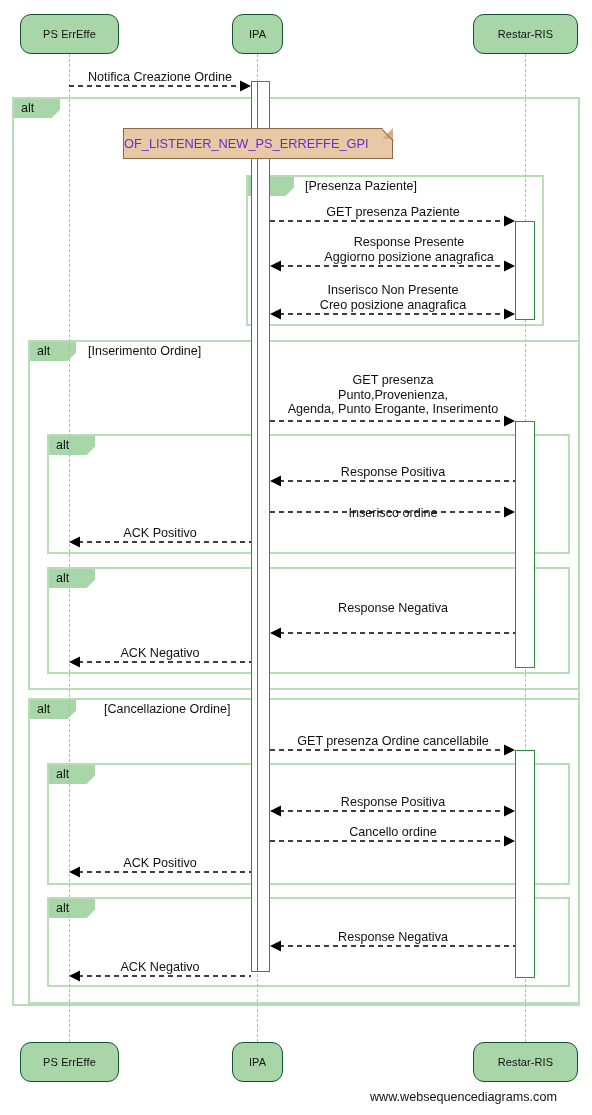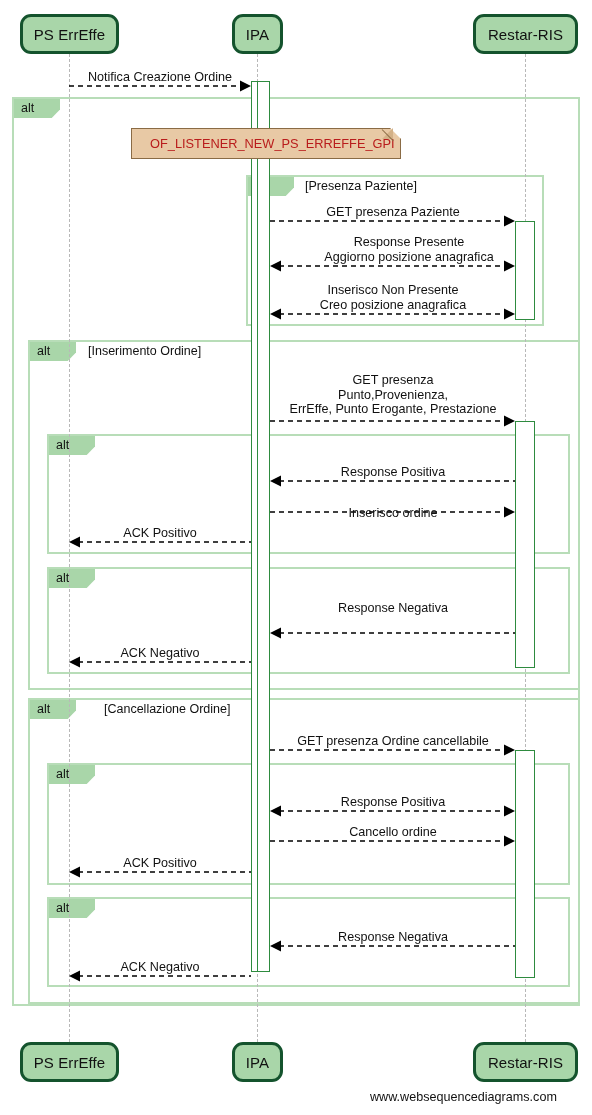--- a/index.html
+++ b/index.html
@@ -20,26 +20,26 @@
     position: absolute;
     left: 0; top: 0;
     width: 592px;
     height: 1115px;
   }
   
   .actor {
     position: absolute;
     box-sizing: border-box;
     background: #a9d6a9;
-    border: 3px solid #14532d;
+    border: 1px solid #14532d;
     border-radius: 11px;
     display: flex;
     align-items: center;
     justify-content: center;
-    font-size: 15px;
+    font-size: 11px;
     color: #111;
     letter-spacing: 0.1px;
     white-space: nowrap;
   }
   
   .lifeline {
     position: absolute;
     width: 0;
     border-left: 1px dashed #b8b8b8;
   }
@@ -89,27 +89,26 @@
     position: absolute;
     overflow: visible;
   }
   
   .note {
     position: absolute;
     box-sizing: border-box;
     background: #e8c9a5;
     border: 1px solid #8a6b45;
     font-size: 12.8px;
-    color: #b91c1c;
+    color: #6d28d9;
     display: flex;
     align-items: center;
-    padding-left: 18px;
+    padding-left: 0;
     white-space: nowrap;
     clip-path: polygon(0 0, calc(100% - 11px) 0, 100% 11px, 100% 100%, 0 100%);
-    margin-left: 8px;
   }
   .note-fold {
     position: absolute;
     width: 0; height: 0;
     border-left: 11px solid transparent;
     border-bottom: 11px solid #d3b188;
   }
   .note-fold-line {
     position: absolute;
     background: #8a6b45;
@@ -190,21 +189,21 @@
       <div>Inserisco Non Presente</div>
       <div>Creo posizione anagrafica</div>
     </div>
     <svg class="arrow-svg" width="269" height="20" style="left: 258px; top: 411px;">
       <line x1="12" x2="248" y1="10" y2="10" stroke="#000" stroke-width="1.4" stroke-dasharray="5,4"></line>
       <polygon points="257,10 246,4.5 246,15.5" fill="#000"></polygon>
     </svg>
     <div class="msg-label" style="left: 393px; top: 373px;">
       <div>GET presenza</div>
       <div>Punto,Provenienza,</div>
-      <div>ErrEffe, Punto Erogante, Prestazione</div>
+      <div>Agenda, Punto Erogante, Inserimento</div>
     </div>
     <svg class="arrow-svg" width="269" height="20" style="left: 258px; top: 471px;">
       <line x1="21" x2="257" y1="10" y2="10" stroke="#000" stroke-width="1.4" stroke-dasharray="5,4"></line>
       <polygon points="12,10 23,4.5 23,15.5" fill="#000"></polygon>
     </svg>
     <div class="msg-label" style="left: 393px; top: 465px;">
       <div>Response Positiva</div>
     </div>
     <svg class="arrow-svg" width="269" height="20" style="left: 258px; top: 502px;">
       <line x1="12" x2="248" y1="10" y2="10" stroke="#000" stroke-width="1.4" stroke-dasharray="5,4"></line>

